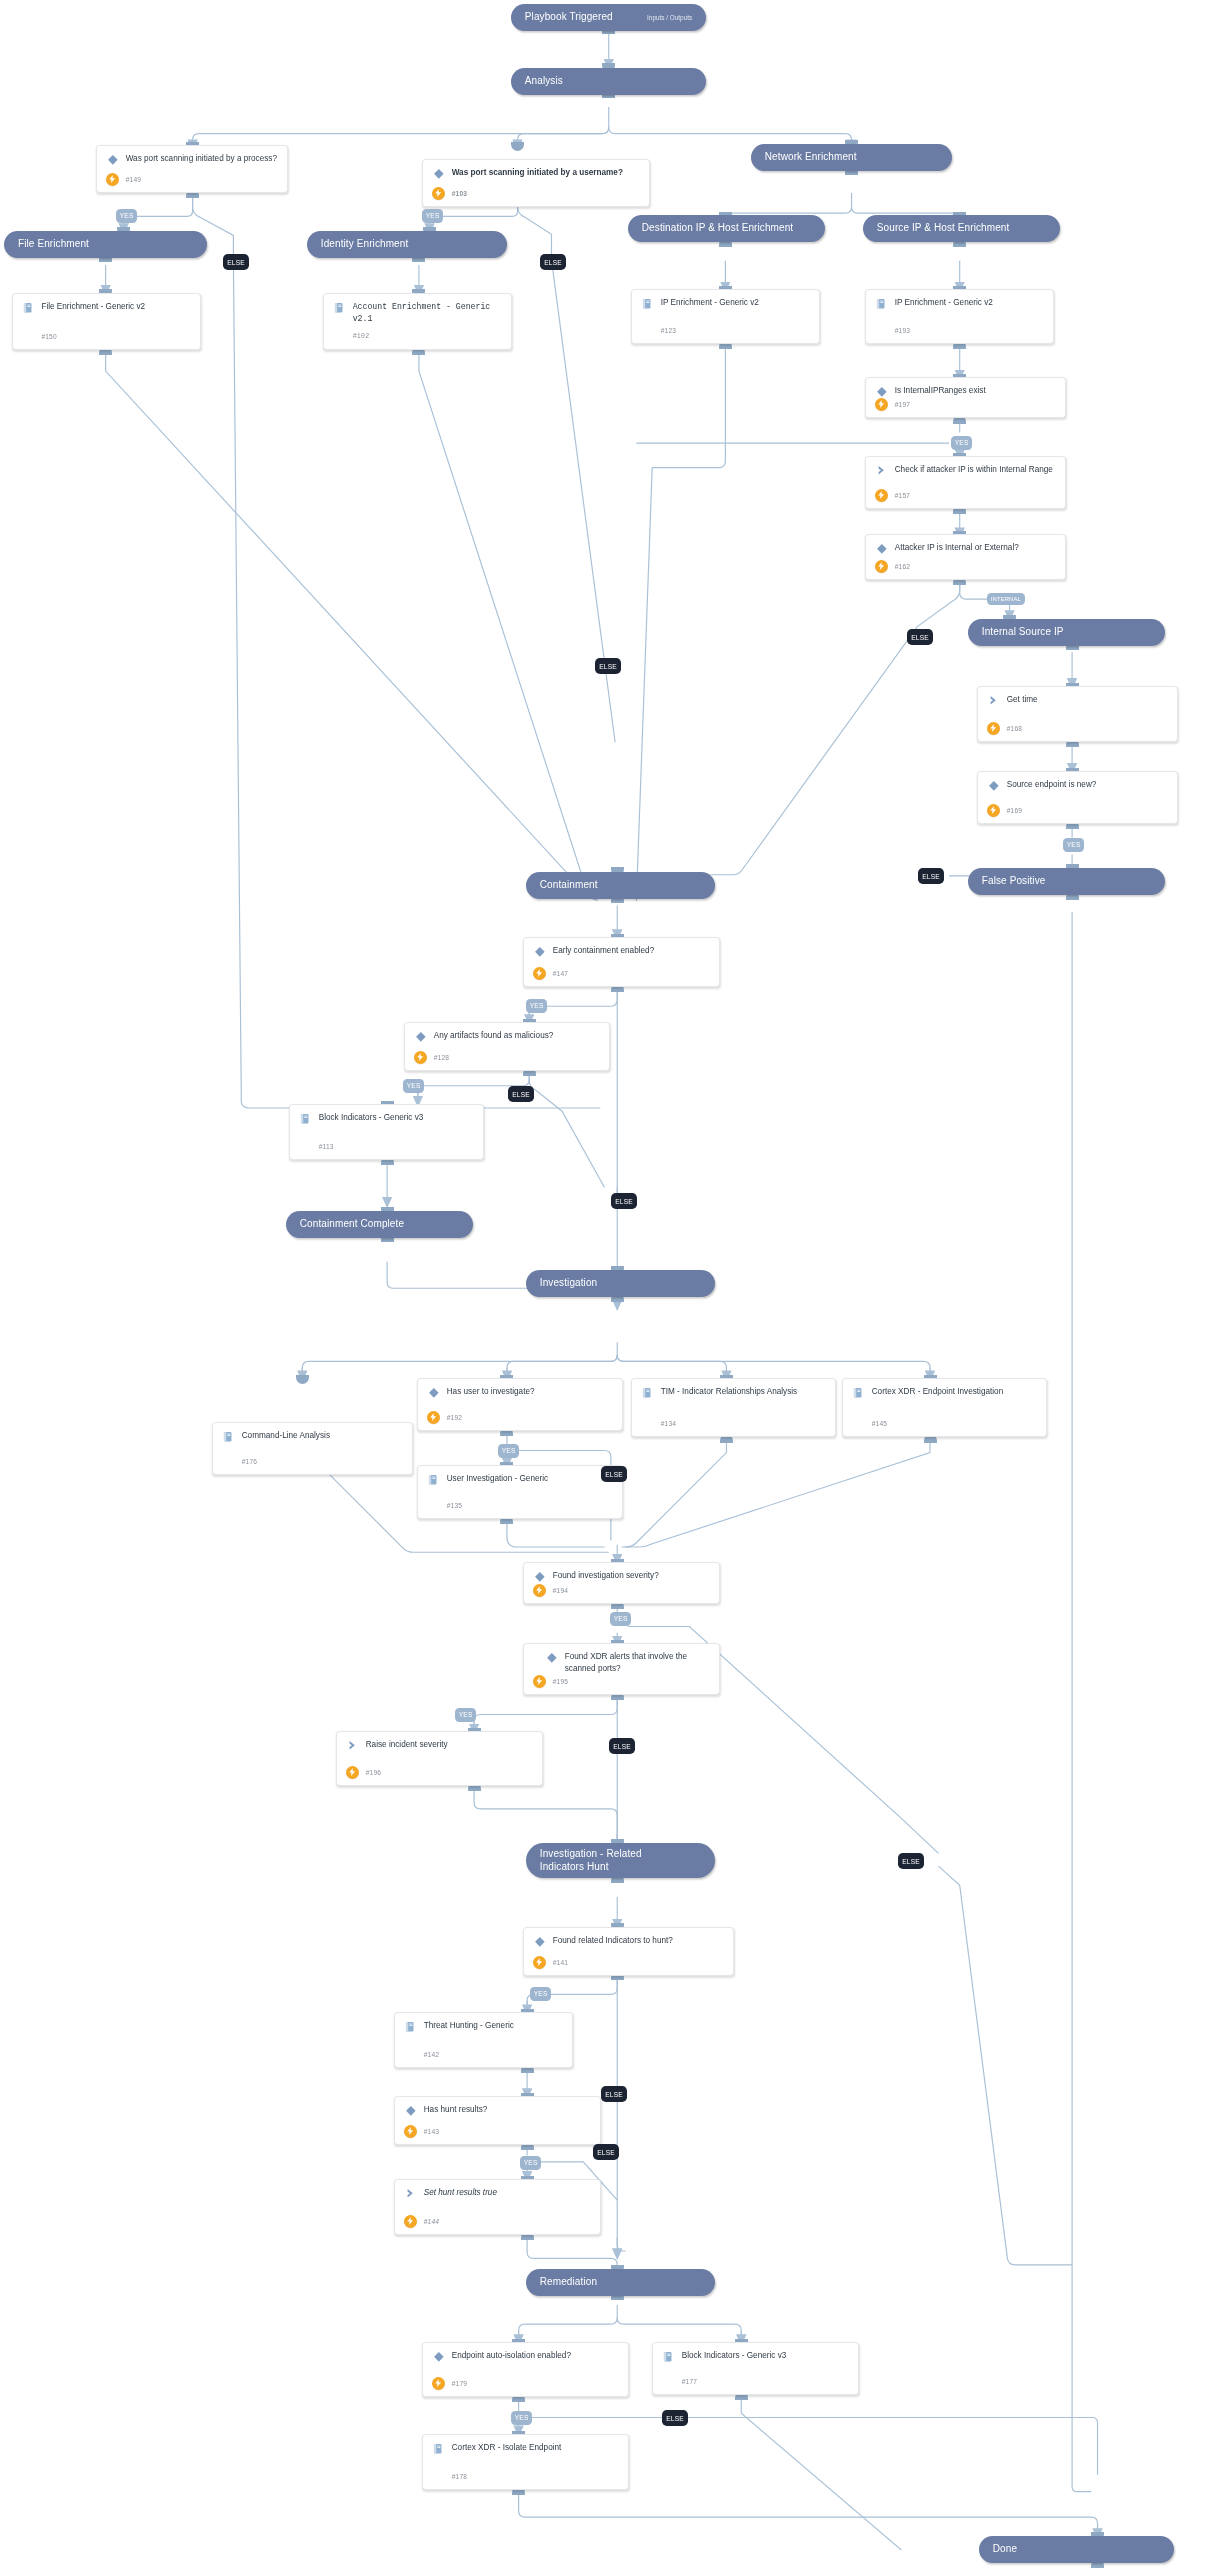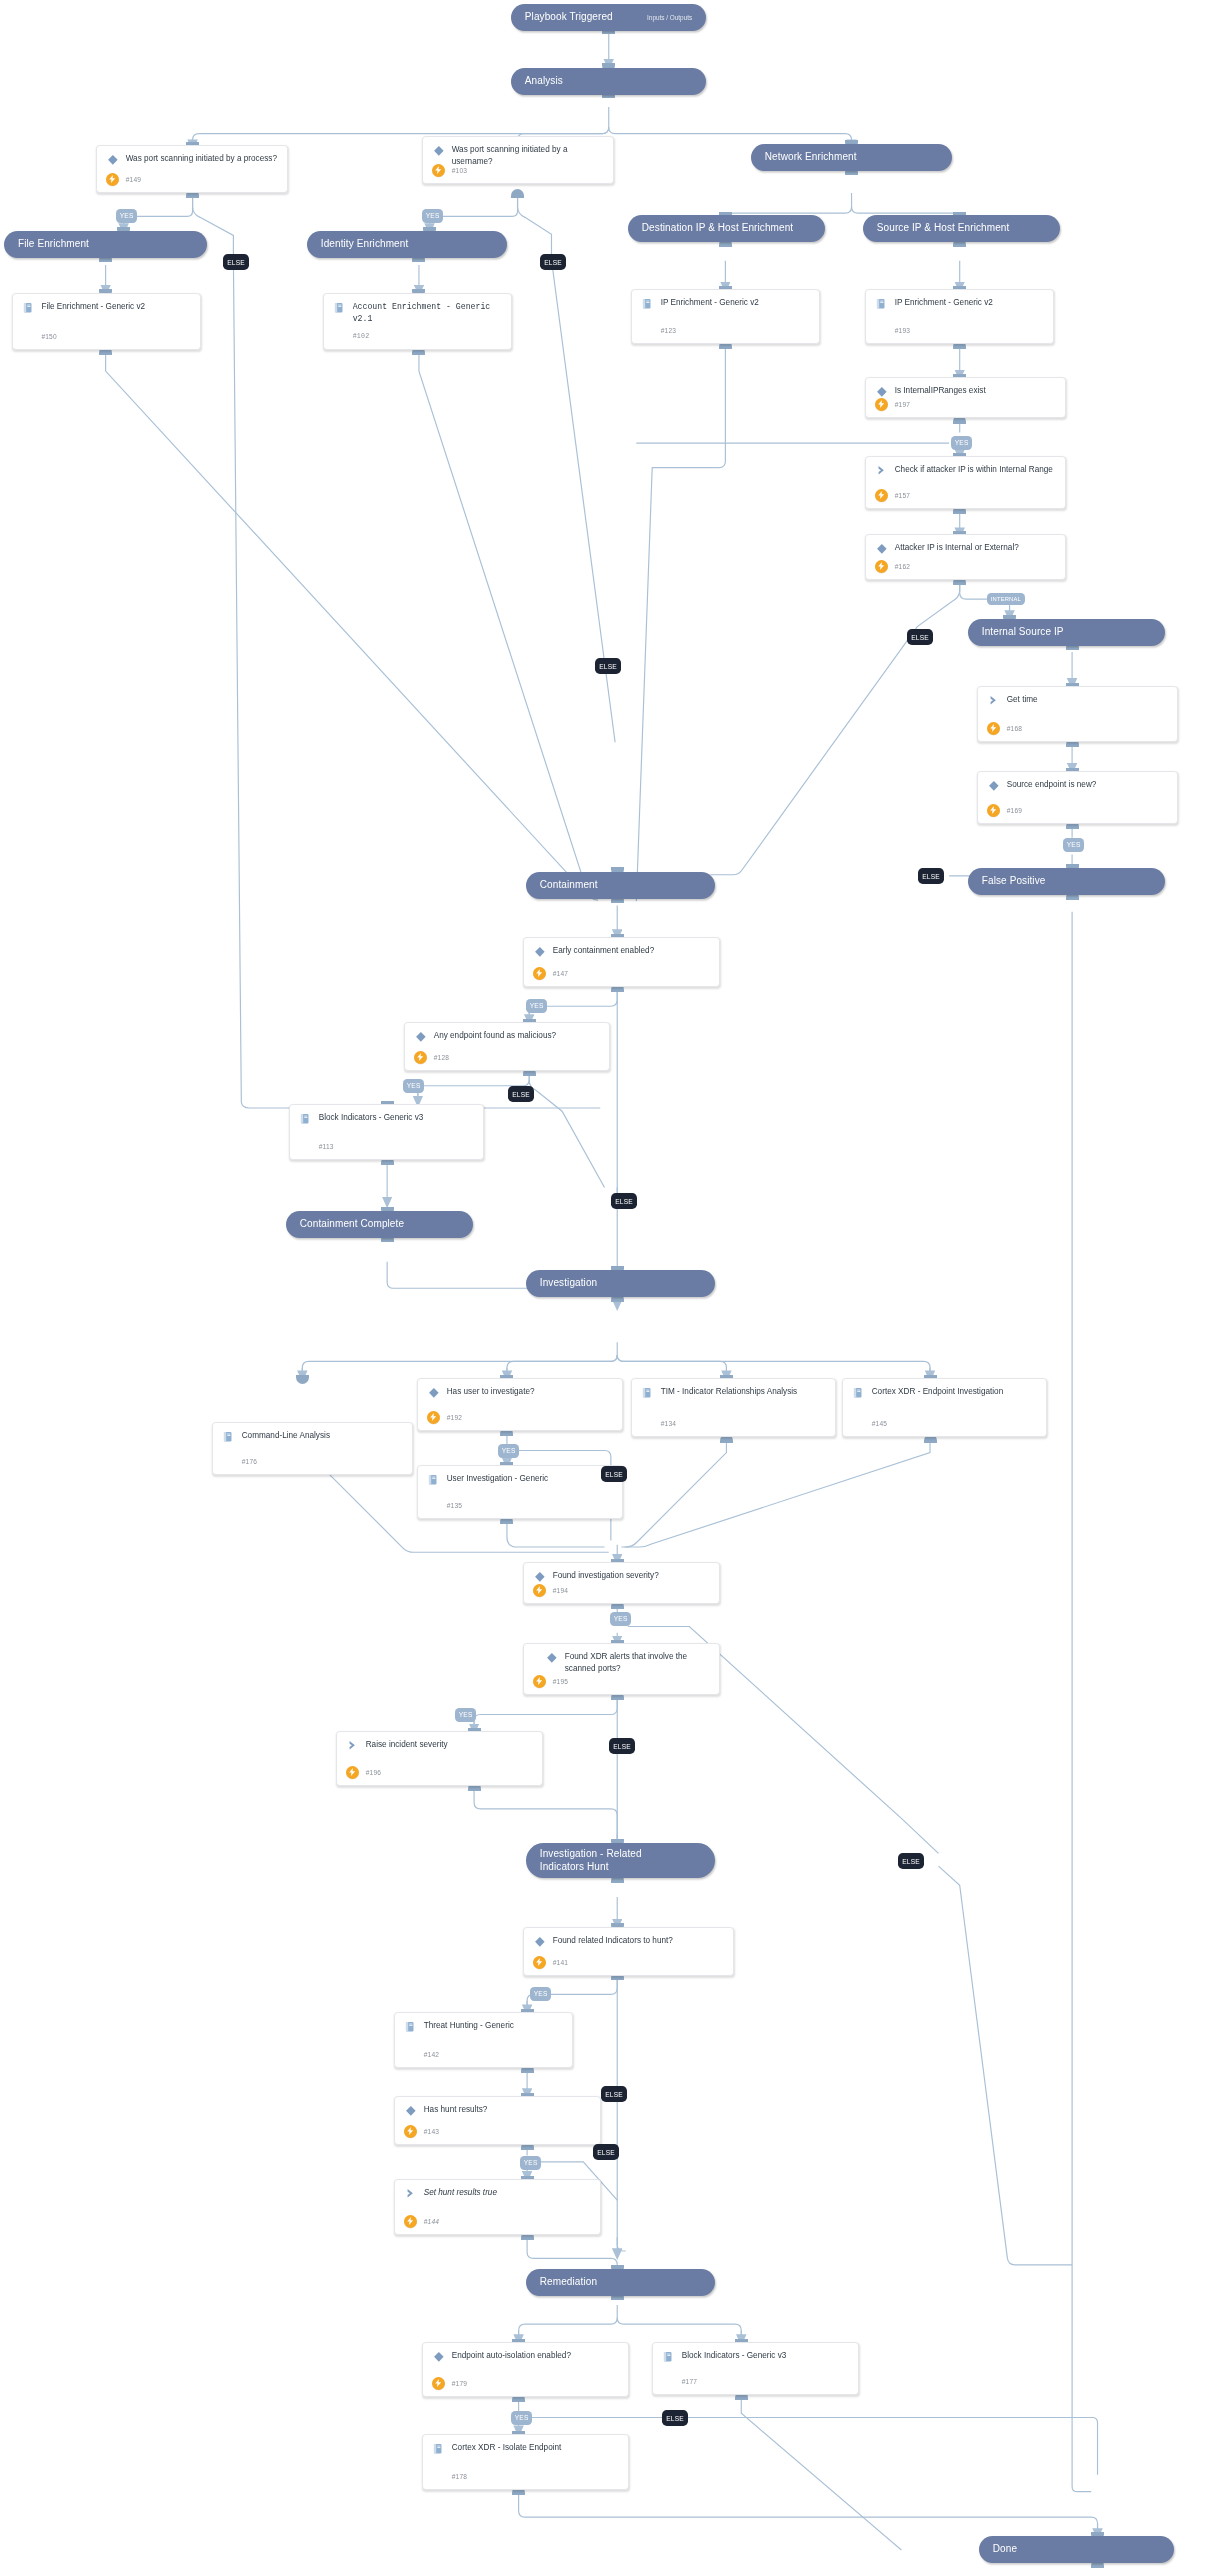--- a/index.html
+++ b/index.html
@@ -413,21 +413,21 @@
           <svg width="6.4" height="8" viewBox="0 0 12 16">
             <polygon points="7.5,0 0,9.2 4.6,9.2 3.6,16 12,6.3 6.6,6.3" fill="#ffffff"></polygon>
           </svg>
         </span>
       <span class="task-id">#149</span>
     </div>
   </div>
   <div class="port top" style="left:186px;top:142px;"></div>
   <div class="port bottom" style="left:186px;top:189px;"></div>
 
-  <div class="task-card" style="left:422px;top:136px;width:192px;height:48px;">
+  <div class="task-card" style="left:422px;top:159px;width:228px;height:48px;font-weight:bold;">
     <div class="task-head">
       <span class="task-icon">
         <svg width="11.7" height="11.7" viewBox="0 0 22 22">
             <polygon points="11,2 20,11 11,20 2,11" fill="#7e9cc0"></polygon>
           </svg>
       </span>
       <span class="task-label">Was port scanning initiated by a username?</span>
     </div>
     <div class="task-foot">
       <span class="bolt">
@@ -647,21 +647,21 @@
   <div class="port top" style="left:611px;top:934px;"></div>
   <div class="port bottom" style="left:611px;top:983px;"></div>
 
   <div class="task-card" style="left:404px;top:1022px;width:206px;height:49px;">
     <div class="task-head">
       <span class="task-icon">
         <svg width="11.7" height="11.7" viewBox="0 0 22 22">
             <polygon points="11,2 20,11 11,20 2,11" fill="#7e9cc0"></polygon>
           </svg>
       </span>
-      <span class="task-label">Any endpoint found as malicious?</span>
+      <span class="task-label">Any artifacts found as malicious?</span>
     </div>
     <div class="task-foot">
       <span class="bolt">
           <svg width="6.4" height="8" viewBox="0 0 12 16">
             <polygon points="7.5,0 0,9.2 4.6,9.2 3.6,16 12,6.3 6.6,6.3" fill="#ffffff"></polygon>
           </svg>
         </span>
       <span class="task-id">#128</span>
     </div>
   </div>

